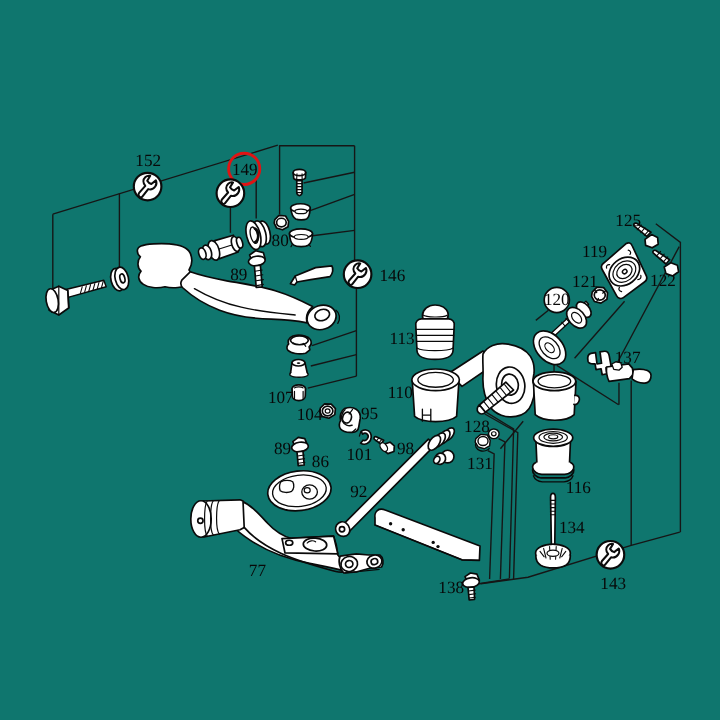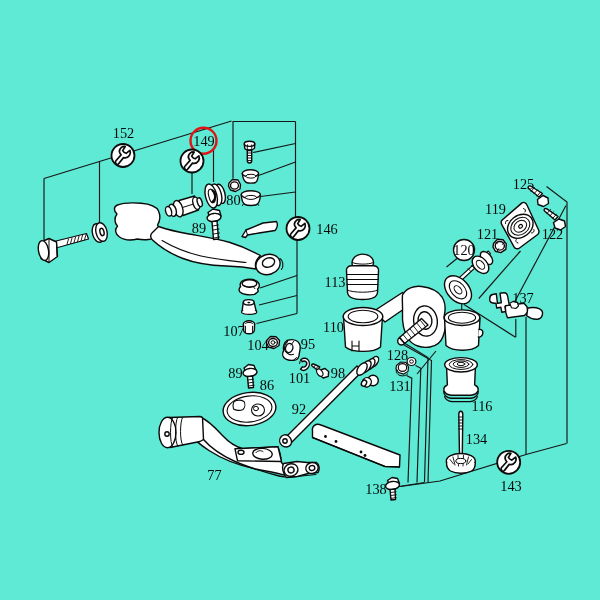--- a/index.html
+++ b/index.html
@@ -1,16 +1,16 @@
 <!DOCTYPE html>
 <html><head>
 <meta charset="utf-8">
 <style>
   html,body{margin:0;padding:0;background:#fff;}
-  #wrap{width:600px;height:600px;position:relative;background:#5eead4;}
+  #wrap{width:600px;height:600px;position:relative;background:#0f766e;}
   svg{position:absolute;top:0;left:0;}
   text{font-family:"Liberation Serif", serif;font-size:14.3px;fill:#080808;}
 </style>
 </head>
 <body>
 <div id="wrap">
 <svg width="600" height="600" viewBox="0 0 600 600">
 <defs>
 <g id="wrench">
   <circle cx="0" cy="0" r="11.5" fill="#fff" stroke="#0b0b0b" stroke-width="1.8"></circle>

